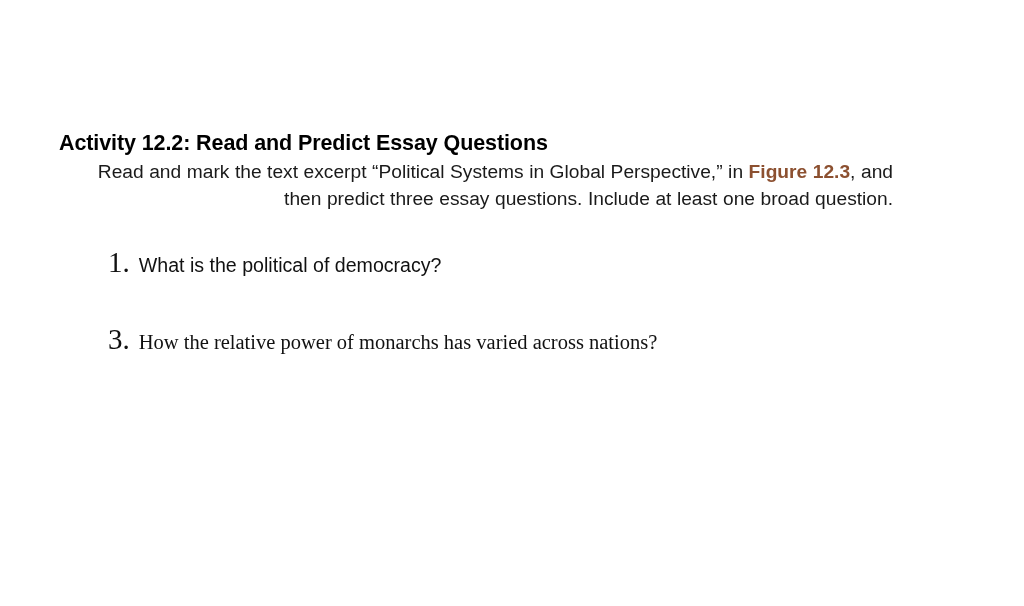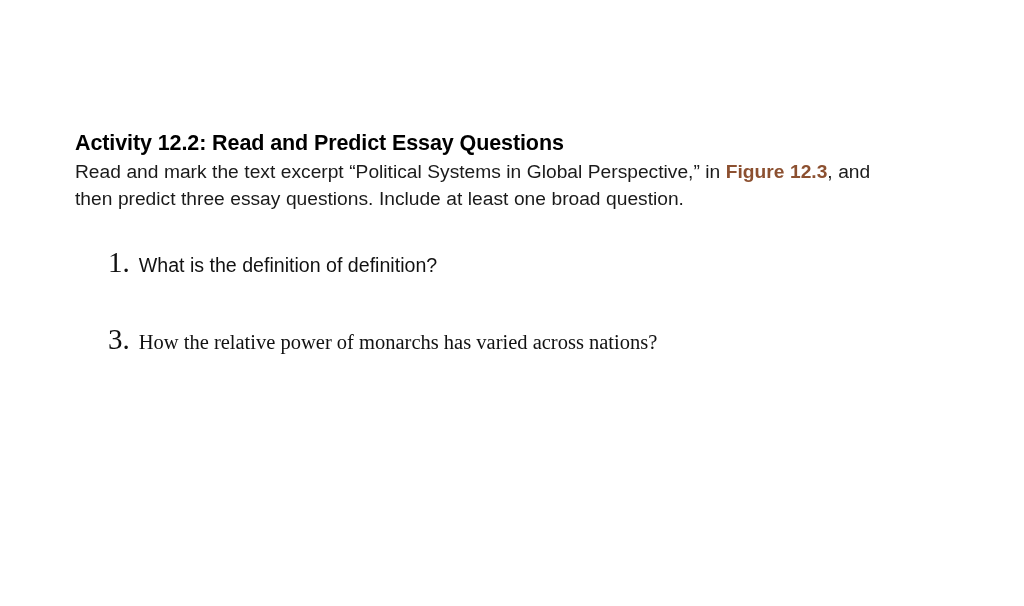--- a/index.html
+++ b/index.html
@@ -20,21 +20,21 @@
     position: absolute;
     left: 0;
     top: 0;
     width: 1024px;
     height: 606px;
     background: #ffffff;
   }
 
   .content-block {
     position: absolute;
-    left: 75px;
+    left: 59px;
     top: 131px;
     width: 840px;
   }
 
   .activity-title {
     font-family: "Liberation Sans", sans-serif;
     font-size: 21.5px;
     font-weight: bold;
     color: #000000;
     letter-spacing: -0.1px;
@@ -44,21 +44,21 @@
   }
 
   .activity-desc {
     font-family: "Liberation Sans", sans-serif;
     font-size: 19.2px;
     font-weight: normal;
     color: #1a1a1a;
     line-height: 1.37;
     margin: 0;
     width: 834px;
-    text-align: left;
+    text-align: right;
     word-spacing: 0.2px;
   }
 
   .fig-ref {
     font-weight: bold;
     color: #8C5030;
   }
 
   .questions-list {
     position: absolute;
@@ -111,21 +111,21 @@
     <h1 class="activity-title">Activity 12.2: Read and Predict Essay Questions</h1>
 
     <p class="activity-desc">
       <span>Read and mark the text excerpt “Political Systems in Global Perspective,” in </span><span class="fig-ref">Figure 12.3</span><span>, and then predict three essay questions. Include at least one broad question.</span>
     </p>
   </div>
 
   <div class="questions-list">
 
     <div class="question-item">
-      <span class="q-number">1.</span><span class="q-text q-sans">What is the definition of definition?</span><span class="q-text q-serif"></span>
+      <span class="q-number">1.</span><span class="q-text q-sans">What is the political of democracy?</span><span class="q-text q-serif"></span>
     </div>
 
 
     <div class="question-item">
       <span class="q-number">3.</span><span class="q-text q-sans"></span><span class="q-text q-serif">How the relative power of monarchs has varied across nations?</span>
     </div>
 
   </div>
 
 </div>

